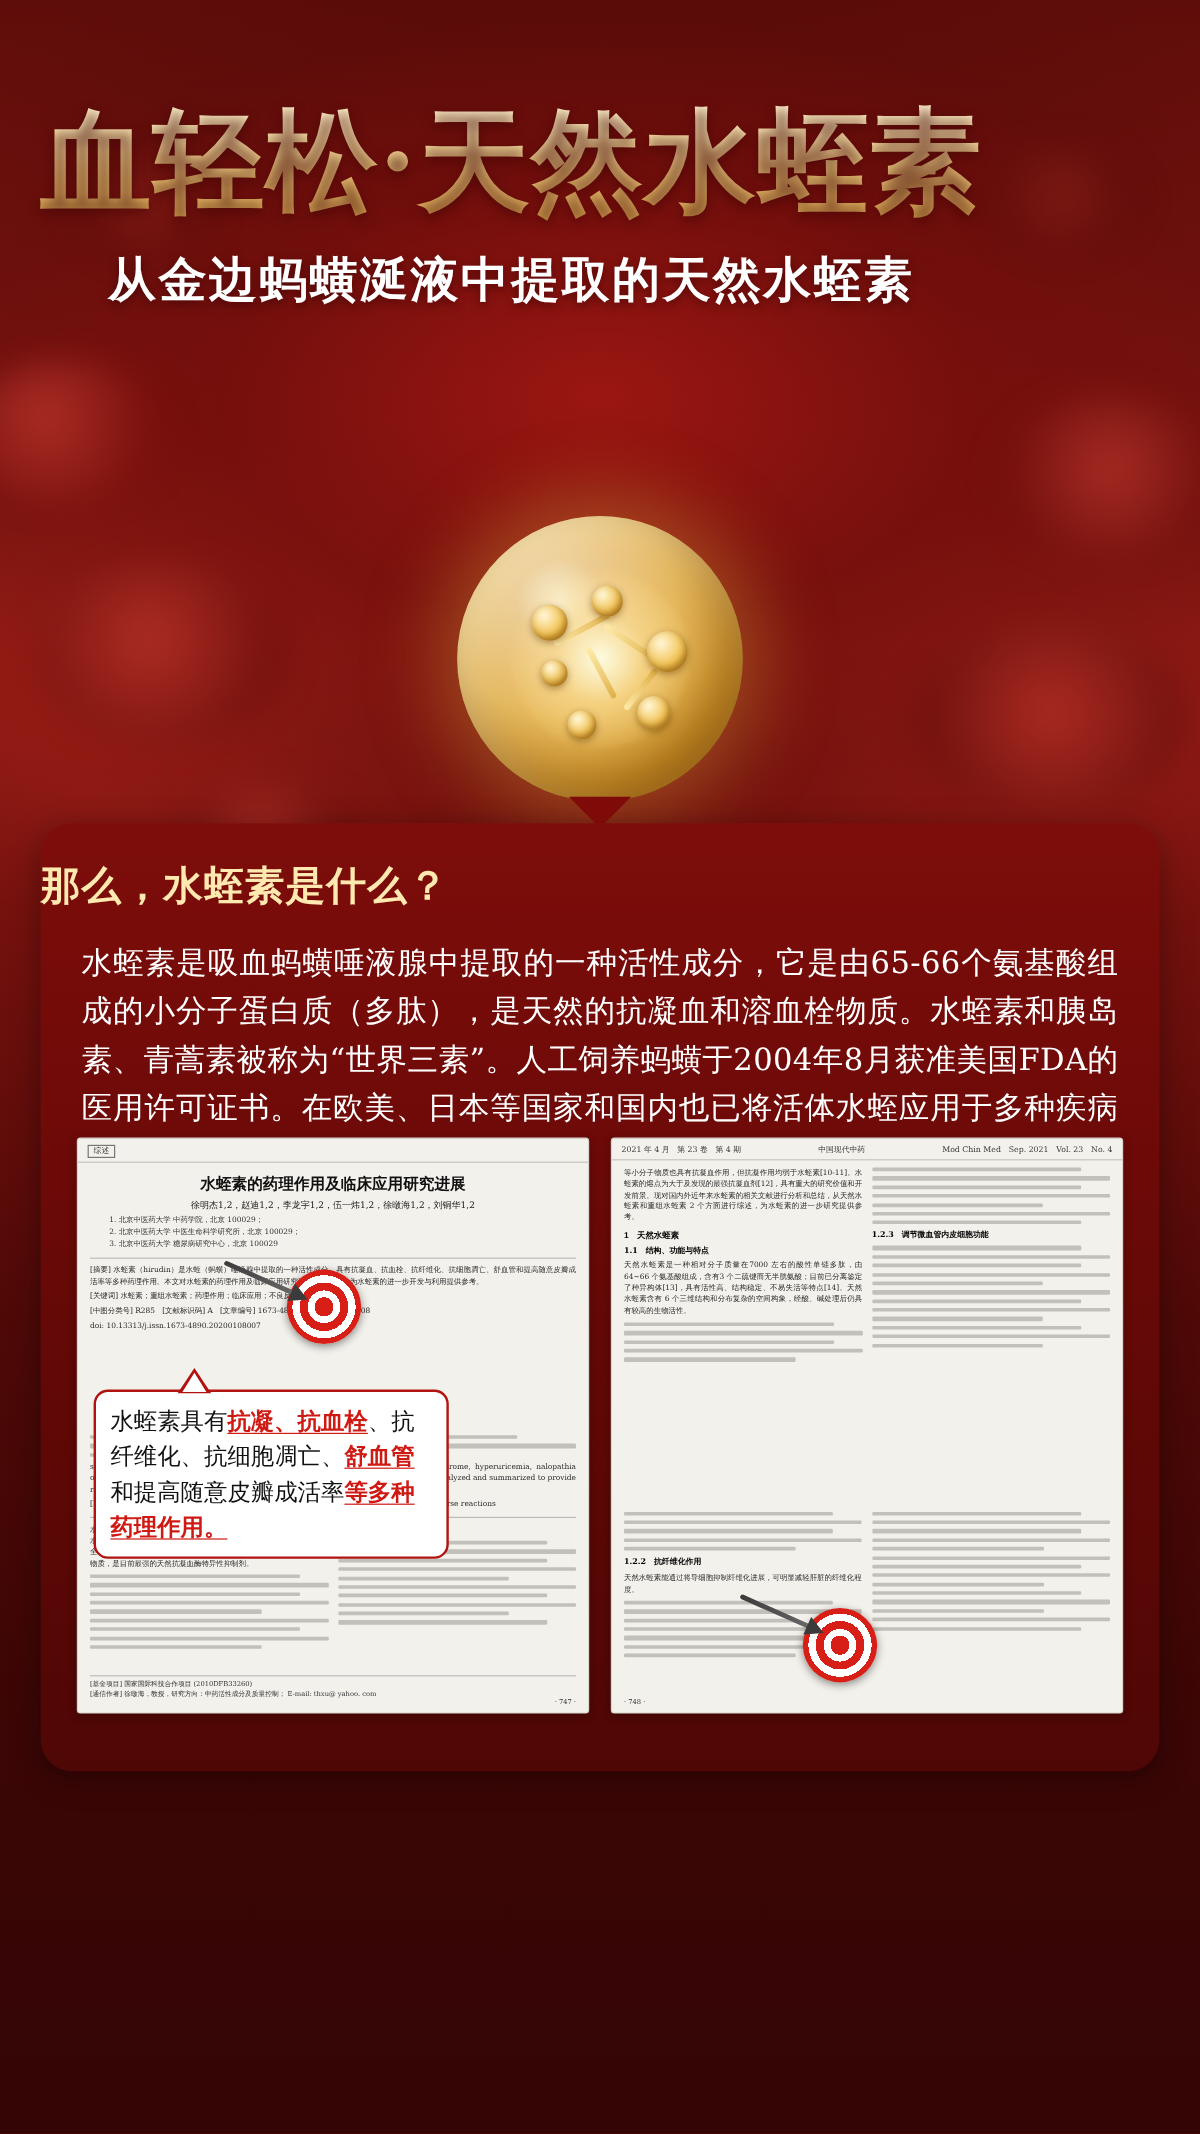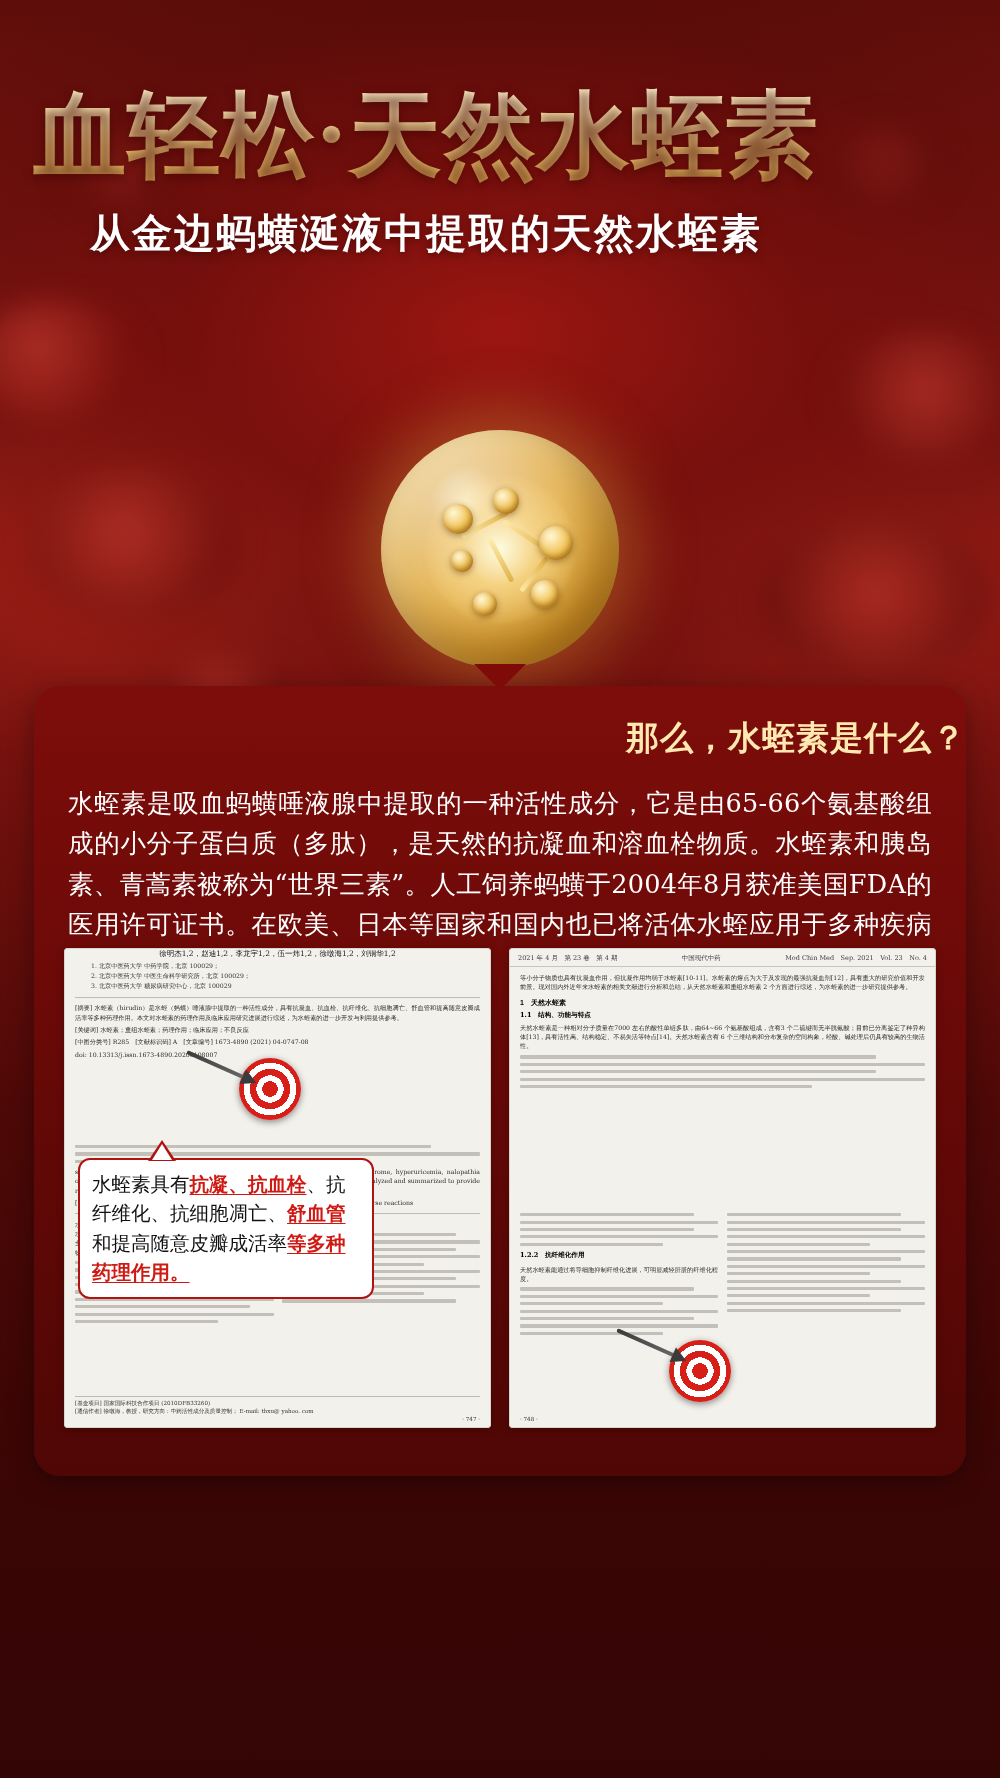--- a/index.html
+++ b/index.html
@@ -89,21 +89,21 @@
 
   
   .card {
     position: absolute; left: 34px; top: 686px; width: 932px; height: 790px;
     background: linear-gradient(180deg, #7d0d0a 0%, #6d0a08 35%, #5c0806 70%, #4f0705 100%);
     border-radius: 26px;
     box-shadow: 0 6px 26px rgba(0,0,0,0.35);
     z-index: 5;
   }
   .q-title {
-    text-align: right; margin-top: 30px;
+    text-align: left; margin-top: 30px;
     font-family: "DejaVu Serif", "Liberation Serif", serif;
     font-size: 33px; font-weight: 700; color: #ffe9b0; letter-spacing: 1px;
   }
   .q-body {
     margin: 22px 34px 0 34px;
     font-family: "DejaVu Serif", "Liberation Serif", serif;
     font-size: 25.5px; line-height: 1.58; color: #ffffff; text-align: justify;
     letter-spacing: .3px;
   }
 
@@ -211,20 +211,25 @@
 
   <div class="ptr"></div>
 
   <div class="card">
     <div class="q-title">那么，水蛭素是什么？</div>
     <div class="q-body">水蛭素是吸血蚂蟥唾液腺中提取的一种活性成分，它是由65-66个氨基酸组成的小分子蛋白质（多肽），是天然的抗凝血和溶血栓物质。水蛭素和胰岛素、青蒿素被称为“世界三素”。人工饲养蚂蟥于2004年8月获准美国FDA的医用许可证书。在欧美、日本等国家和国内也已将活体水蛭应用于多种疾病及外科手术上。</div>
 
     <div class="papers">
 
       <div class="paper">
+        <div class="p-hdr">
+          <span class="p-badge">综述</span>
+          <span></span>
+        </div>
+        <div class="p-title">水蛭素的药理作用及临床应用研究进展</div>
         <div class="p-auth">徐明杰1,2，赵迪1,2，李龙宇1,2，伍一炜1,2，徐暾海1,2，刘铜华1,2</div>
         <div class="p-aff">1. 北京中医药大学 中药学院，北京 100029；</div>
         <div class="p-aff">2. 北京中医药大学 中医生命科学研究所，北京 100029；</div>
         <div class="p-aff">3. 北京中医药大学 糖尿病研究中心，北京 100029</div>
         <div class="p-rule"></div>
         <div class="p-para">
           <span>[摘要]</span>
           <span>水蛭素（hirudin）是水蛭（蚂蟥）唾液腺中提取的一种活性成分，具有抗凝血、抗血栓、抗纤维化、抗细胞凋亡、舒血管和提高随意皮瓣成活率等多种药理作用。本文对水蛭素的药理作用及临床应用研究进展进行综述，为水蛭素的进一步开发与利用提供参考。</span>
         </div>
         <div class="p-para">
@@ -312,20 +317,46 @@
             <div style="font-size:6.6px;font-weight:700;margin:3px 0;font-family:'DejaVu Serif',serif">1.1　结构、功能与特点</div>
             <div class="p-para" style="margin:0">天然水蛭素是一种相对分子质量在7000 左右的酸性单链多肽，由64~66 个氨基酸组成，含有3 个二硫键而无半胱氨酸；目前已分离鉴定了种异构体[13]，具有活性高、结构稳定、不易失活等特点[14]。天然水蛭素含有 6 个三维结构和分布复杂的空间构象，经酸、碱处理后仍具有较高的生物活性。</div>
             <div class="fake-lines" style="margin:5px 0">
               <i class="m"></i>
                 <i></i>
                 <i class="m"></i>
                 <i></i>
                 <i class="s"></i>
             </div>
           </div>
+          <div class="col">
+            <div class="fake-lines" style="margin:0 0 5px">
+              <i class="m"></i>
+                <i></i>
+                <i class="m"></i>
+                <i></i>
+                <i class="s"></i>
+                <i></i>
+                <i class="m"></i>
+            </div>
+            <div style="font-size:6.6px;font-weight:700;margin:3px 0;font-family:'DejaVu Serif',serif">1.2.3　调节微血管内皮细胞功能</div>
+            <div class="fake-lines" style="margin:4px 0">
+              <i class="m"></i>
+                <i></i>
+                <i class="m"></i>
+                <i></i>
+                <i class="s"></i>
+                <i></i>
+                <i class="m"></i>
+                <i></i>
+                <i class="s"></i>
+                <i class="m"></i>
+                <i></i>
+                <i class="s"></i>
+            </div>
+          </div>
         </div>
 
         <div class="two-col-lines" style="margin-top:120px">
           <div>
             <div class="fake-lines" style="margin:0">
               <i class="m"></i>
                 <i></i>
                 <i class="m"></i>
                 <i></i>
                 <i class="s"></i>

